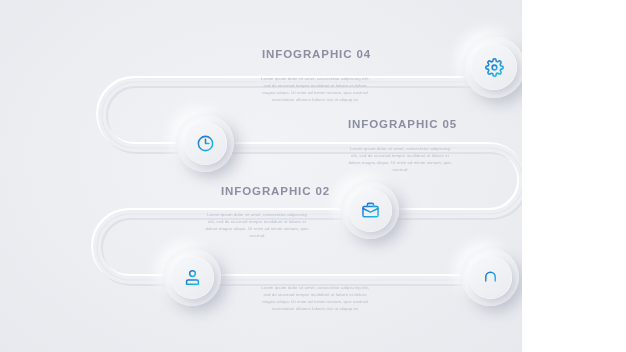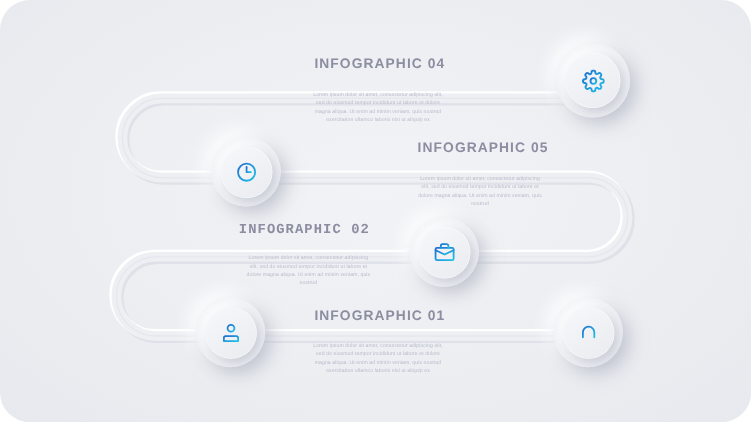--- a/index.html
+++ b/index.html
@@ -6,25 +6,24 @@
   html, body {
     margin: 0;
     padding: 0;
     background: #ffffff;
   }
   body {
     font-family: "Liberation Sans", sans-serif;
   }
   #stage {
     position: relative;
-    width: 626px;
+    width: 522px;
     height: 352px;
     overflow: hidden;
     background: radial-gradient(ellipse at 50% 45%, #f2f3f6 0%, #eceef2 55%, #e7e9ee 100%);
-    border-radius: 25px;
   }
 
   
   #track-layer {
     position: absolute;
     left: 0; top: 0;
     width: 626px; height: 352px;
     pointer-events: none;
   }
 
@@ -95,22 +94,21 @@
       <path d="M 500,82 L 135,82 A 33,33 0 0 0 135,148 L 490,148
                A 33,33 0 0 1 490,214 L 130,214 A 33,33 0 0 0 130,280 L 497,280" stroke="#edeff3" stroke-width="8"></path>
 
       <path d="M 500,82 L 135,82 A 33,33 0 0 0 135,148 L 490,148
                A 33,33 0 0 1 490,214 L 130,214 A 33,33 0 0 0 130,280 L 497,280" stroke="#e4e6ec" stroke-width="1.1" opacity="0.9"></path>
     </g>
   </svg>
 
   <div class="title" style="left:262px; top:48px;">INFOGRAPHIC 04</div>
   <div class="title" style="left:348px; top:118px;">INFOGRAPHIC 05</div>
-  <div class="title" style="left:199px; top:185px;font-family:Liberation Mono, monospace;">INFOGRAPHIC 02</div>
-  <div class="title" style="left:262px; top:258px;">INFOGRAPHIC 01</div>
+  <div class="title" style="left:221px; top:185px;">INFOGRAPHIC 02</div>
 
   <div class="body-text" style="left:261px; top:76px; width:108px;">Lorem ipsum dolor sit amet, consectetur adipiscing elit, sed do eiusmod tempor incididunt ut labore et dolore magna aliqua. Ut enim ad minim veniam, quis nostrud exercitation ullamco laboris nisi ut aliquip ex</div>
   <div class="body-text" style="left:347px; top:146px; width:106px;">Lorem ipsum dolor sit amet, consectetur adipiscing elit, sed do eiusmod tempor incididunt ut labore et dolore magna aliqua. Ut enim ad minim veniam, quis nostrud</div>
   <div class="body-text" style="left:204px; top:212px; width:106px;">Lorem ipsum dolor sit amet, consectetur adipiscing elit, sed do eiusmod tempor incididunt ut labore et dolore magna aliqua. Ut enim ad minim veniam, quis nostrud</div>
   <div class="body-text" style="left:261px; top:285px; width:108px;">Lorem ipsum dolor sit amet, consectetur adipiscing elit, sed do eiusmod tempor incididunt ut labore et dolore magna aliqua. Ut enim ad minim veniam, quis nostrud exercitation ullamco laboris nisi ut aliquip ex</div>
 
   <div class="node" style="left:463px; top:36px; width:62px; height:62px;">
     <div class="node-inner" style="width:46px; height:46px;">
       <svg width="19" height="19" viewBox="0 0 24 24" fill="none" stroke="url(#iconGrad)" stroke-width="2" stroke-linecap="round" stroke-linejoin="round">
         <circle cx="12" cy="12" r="3"></circle>

